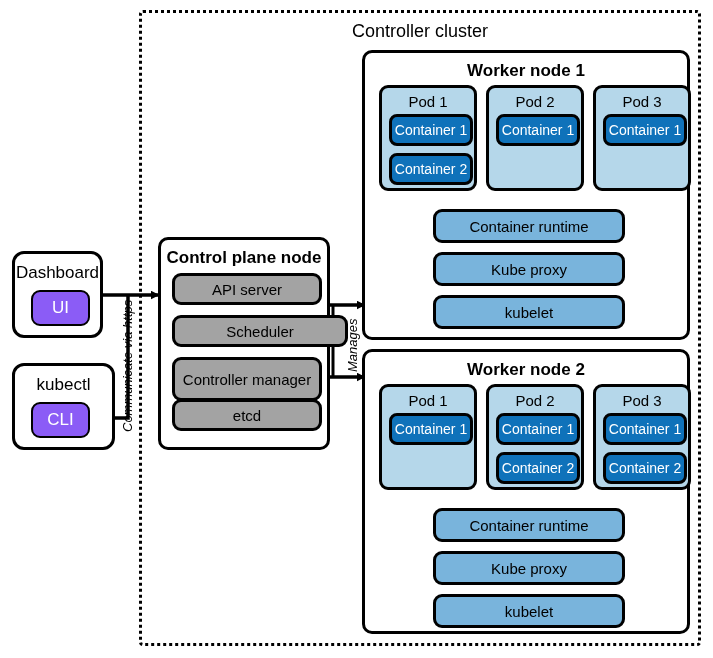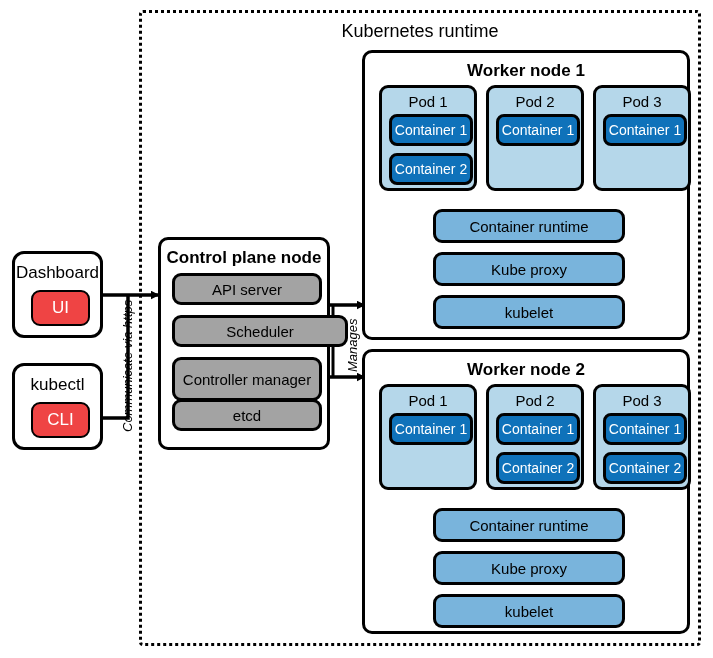--- a/index.html
+++ b/index.html
@@ -59,21 +59,21 @@
     position: absolute;
     box-sizing: border-box;
     border: 2px solid #000000;
     border-radius: 9px;
     display: flex;
     align-items: center;
     justify-content: center;
     font-size: 17px;
     color: #ffffff;
   }
-  .pill.green { background: #ef4444; }
+  .pill.green { background: #8b5cf6; }
 
   
   .node-title {
     position: absolute;
     left: 0; right: 0;
     text-align: center;
     font-size: 17px;
     font-weight: bold;
     color: #000;
   }
@@ -168,28 +168,28 @@
     <path d="M103,418 L128,418 L128,295" stroke="#000000" stroke-width="3.5" fill="none"></path>
 
     <path d="M330,305 L364,305" stroke="#000000" stroke-width="3.5" fill="none" marker-end="url(#ah)"></path>
 
     <path d="M330,377 L364,377" stroke="#000000" stroke-width="3.5" fill="none" marker-end="url(#ah)"></path>
 
     <path d="M333,305 L333,377" stroke="#000000" stroke-width="3" fill="none"></path>
   </svg>
 
   <div class="cluster" style="left:139px; top:10px; width:562px; height:636px;"></div>
-  <div class="label" style="left:139px; top:22px; width:562px; font-size:18px;">Kubernetes runtime</div>
+  <div class="label" style="left:139px; top:22px; width:562px; font-size:18px;">Controller cluster</div>
 
   <div class="box client-box" style="left:12px; top:251px; width:91px; height:87px;">
     <div class="client-title" style="top:9px;">Dashboard</div>
     <div class="pill green" style="left:16px; top:36px; width:59px; height:36px;">UI</div>
   </div>
 
-  <div class="box client-box" style="left:12px; top:363px; width:91px; height:87px;">
+  <div class="box client-box" style="left:12px; top:363px; width:103px; height:87px;">
     <div class="client-title" style="top:9px;">kubectl</div>
     <div class="pill green" style="left:16px; top:36px; width:59px; height:36px;">CLI</div>
   </div>
 
   <div class="vlabel" style="left:120px; top:432px;">Communicate via https</div>
 
   <div class="vlabel" style="left:345px; top:372px;">Manages</div>
 
   <div class="box" style="left:158px; top:237px; width:172px; height:213px;">
     <div class="node-title" style="top:8px;">Control plane node</div>

